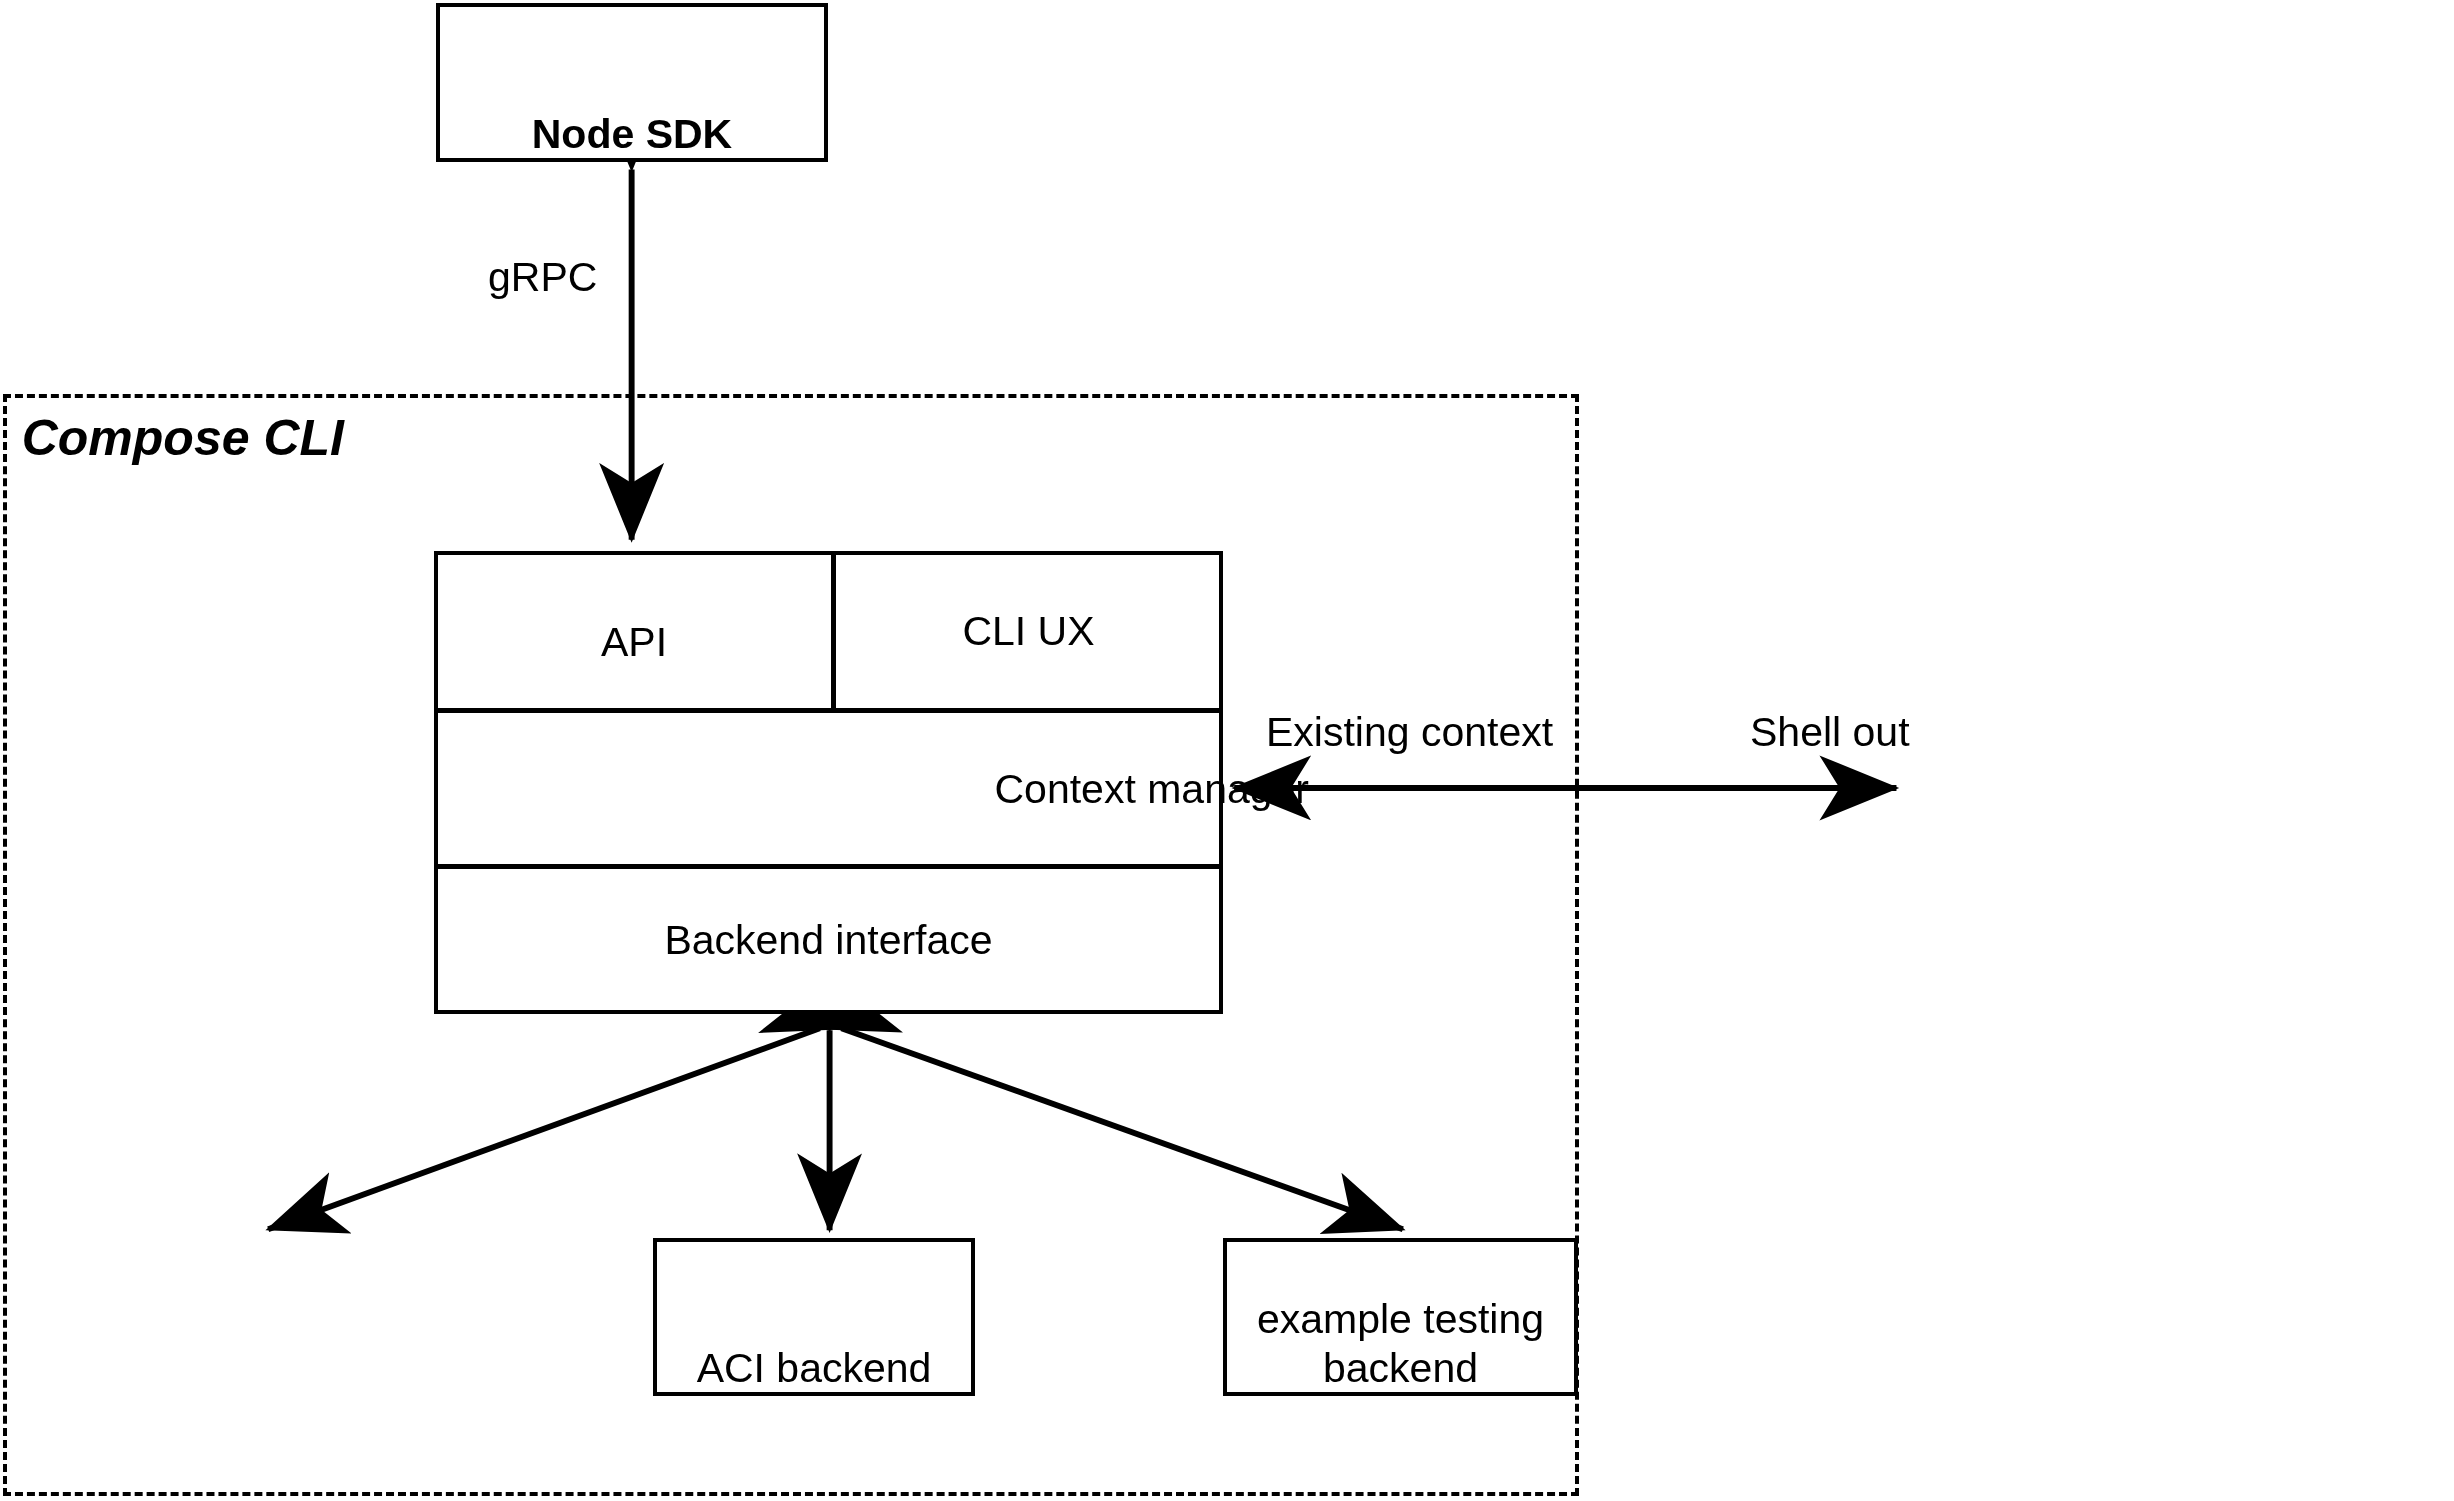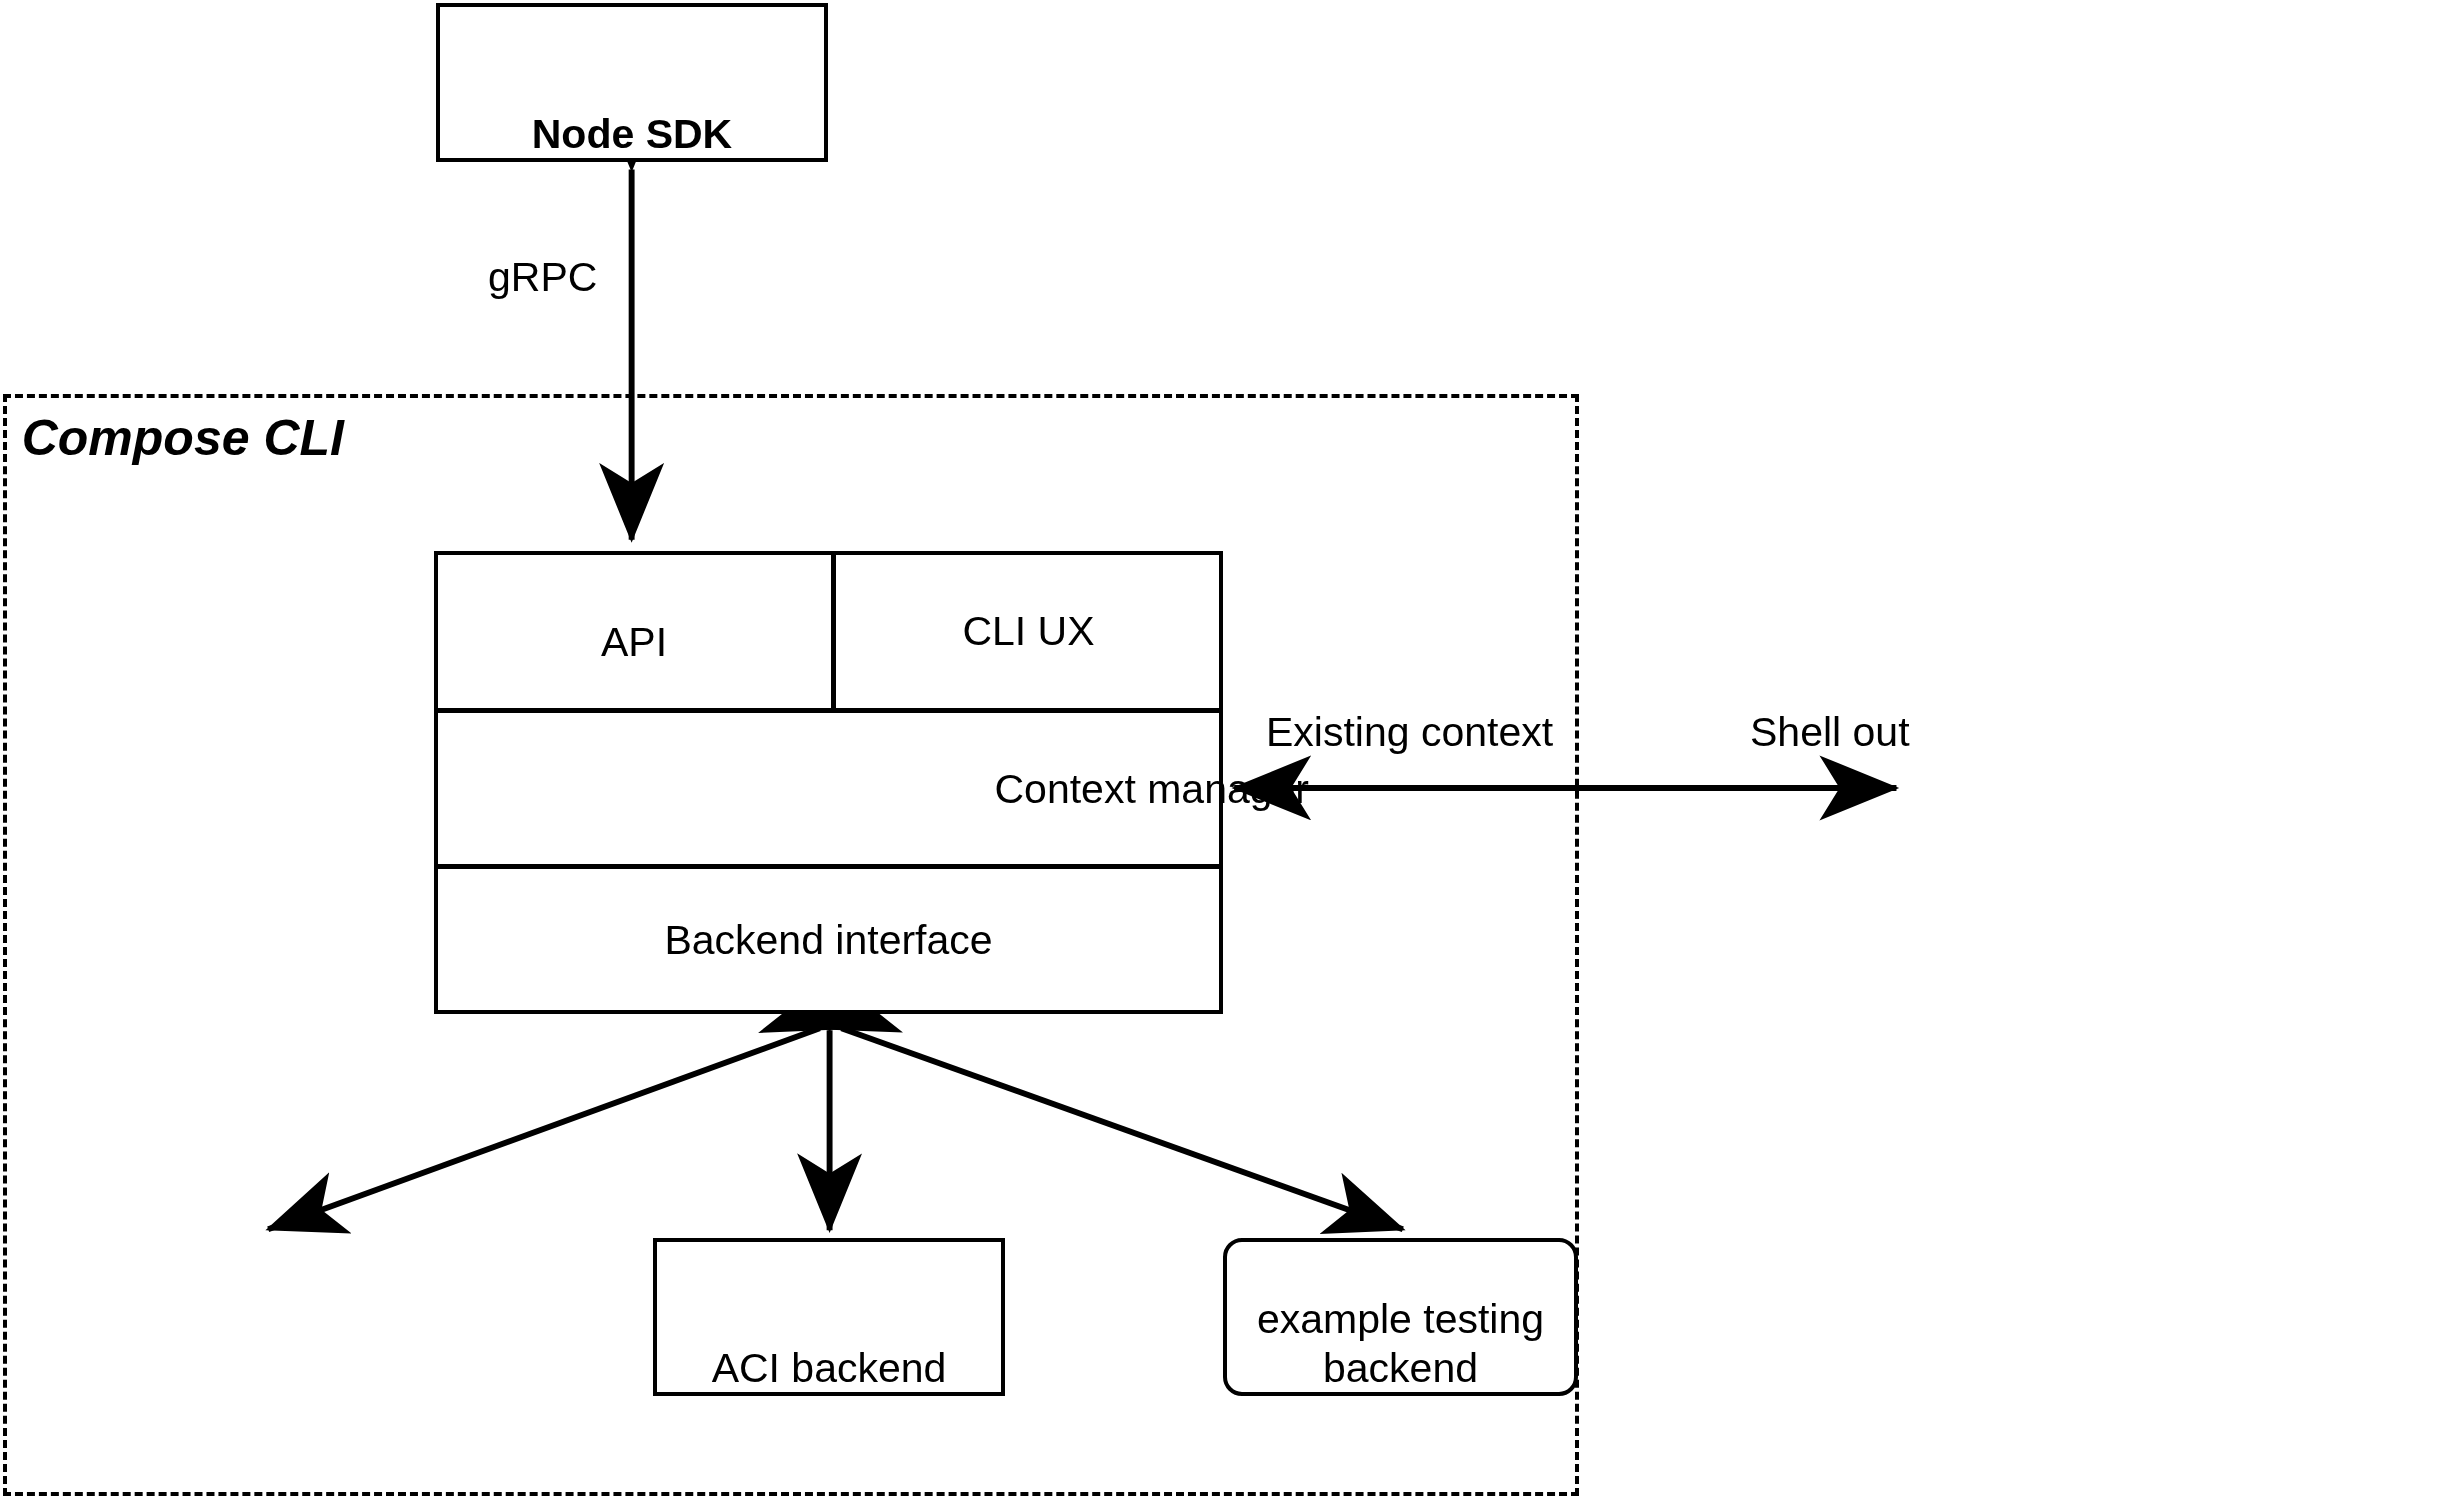--- a/index.html
+++ b/index.html
@@ -74,22 +74,22 @@
   #stack { left: 434px; top: 551px; width: 789px; height: 463px; }
   #cell-api     { left: 434px; top: 551px; width: 400px; height: 183px; font-size: 41px; }
   #cell-cliux   { left: 834px; top: 551px; width: 389px; height: 161px; font-size: 41px; }
   #cell-ctx     { left: 434px; top: 711px; width: 875px; height: 156px; font-size: 41px; justify-content: flex-end; }
   #cell-backend { left: 434px; top: 867px; width: 789px; height: 147px; font-size: 41px; }
   .divider-h, .divider-v { position: absolute; background: #000000; }
   
   #existing-cli { left: 1904px; top: 672px; width: 551px; height: 237px; font-size: 41px; }
   
   #ecs-backend { left: 82px;   top: 1238px; width: 354px; height: 158px; font-size: 41px; }
-  #aci-backend { left: 653px;  top: 1238px; width: 352px; height: 158px; font-size: 41px; }
-  #ex-backend  { left: 1223px; top: 1238px; width: 355px; height: 158px; font-size: 41px; padding: 0 7.9px; border-radius: 19px; }
+  #aci-backend { left: 653px;  top: 1238px; width: 322px; height: 158px; font-size: 41px; }
+  #ex-backend  { left: 1223px; top: 1238px; width: 355px; height: 158px; font-size: 41px; padding: 0 7.9px; }
   
   #label-grpc      { left: 488px;  top: 254px; font-size: 41px; }
   #label-existing  { left: 1266px; top: 709px; font-size: 41px; }
   #label-shellout  { left: 1750px; top: 709px; font-size: 41px; }
 </style>
 </head>
 <body>
 
 <div id="canvas">
 

